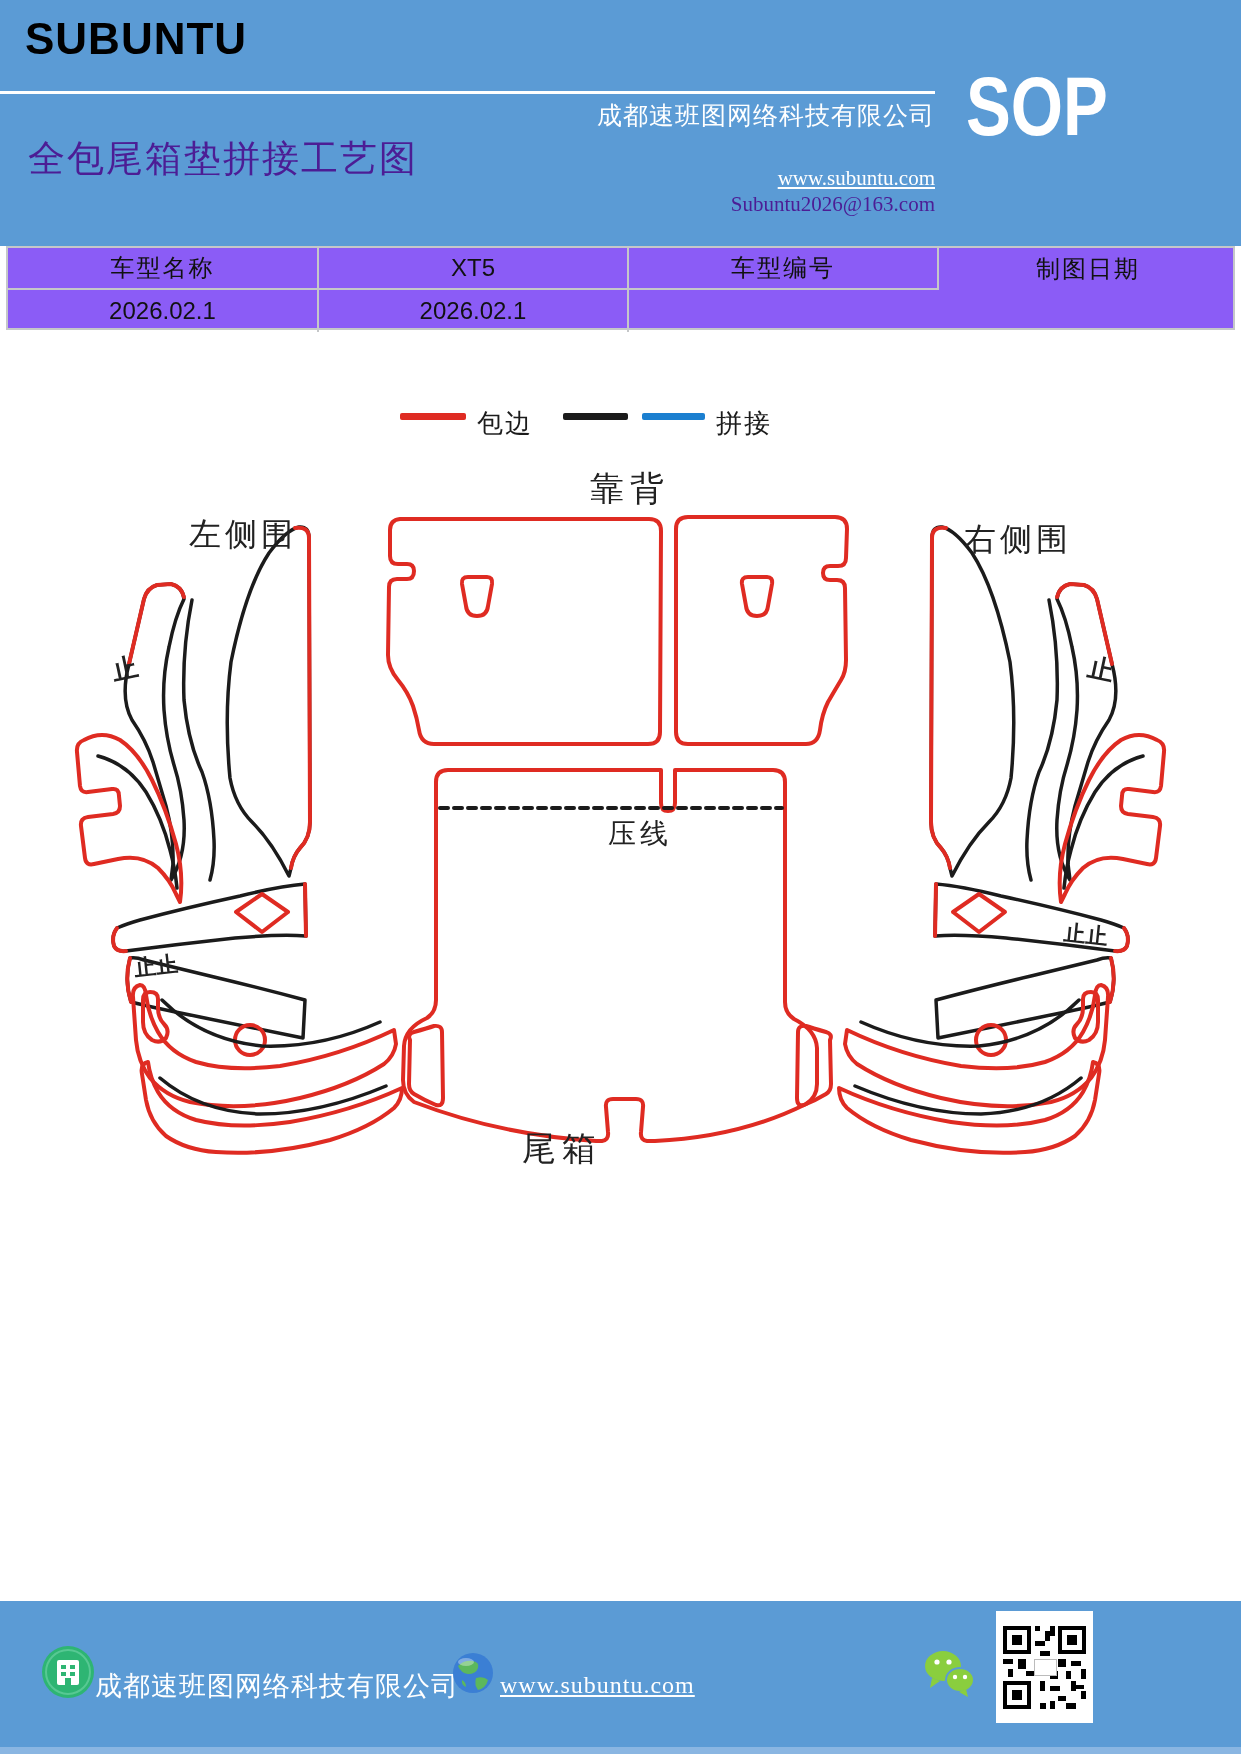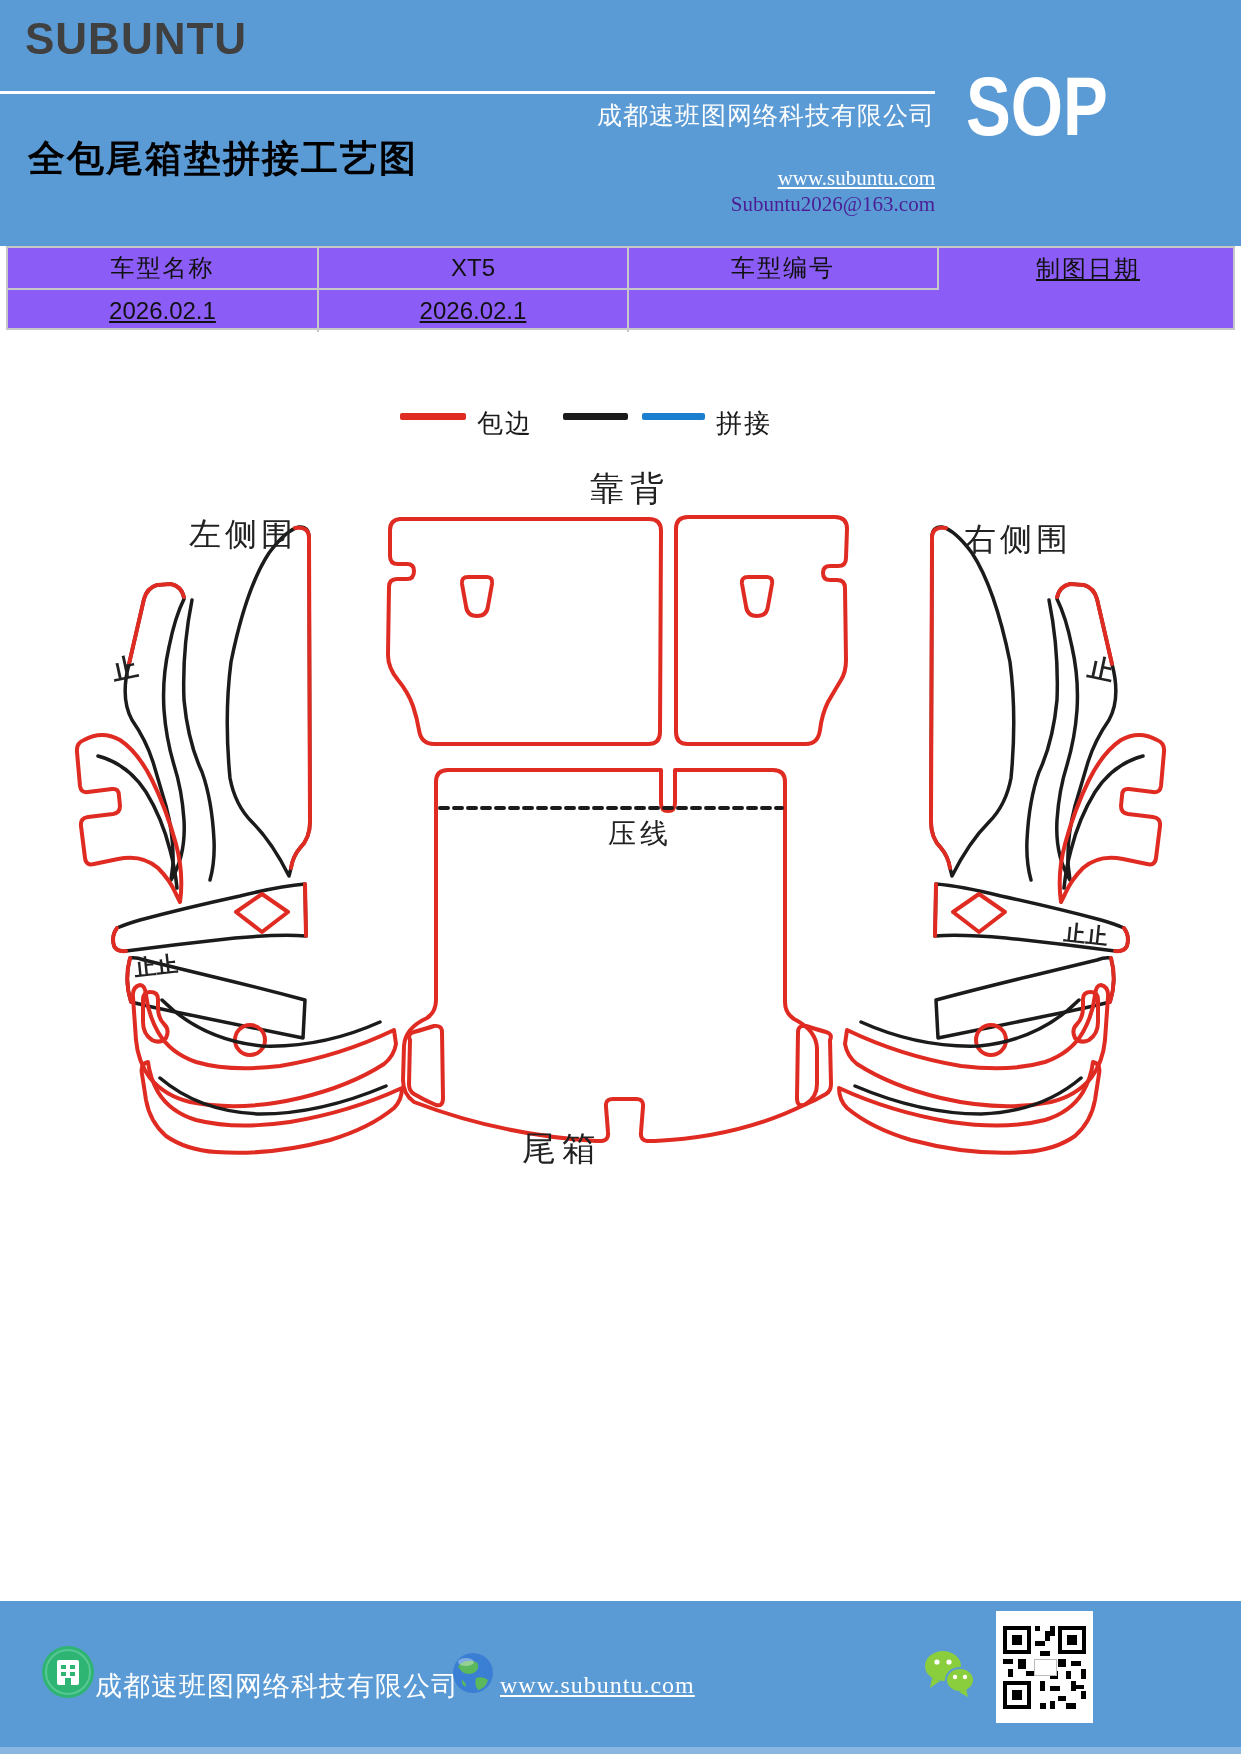--- a/index.html
+++ b/index.html
@@ -1,40 +1,40 @@
 <!DOCTYPE html>
 <html><head>
 <meta charset="utf-8">
 <style>
   html,body{margin:0;padding:0;background:#e8e8e8;}
   .page{position:relative;width:1241px;height:1754px;background:#ffffff;overflow:hidden;
         font-family:"Liberation Sans",sans-serif;}
   
   .header{position:absolute;left:0;top:0;width:1241px;height:246px;background:#5b9bd5;}
-  .logo{position:absolute;left:25px;top:14px;color:#404040;font-size:44px;font-weight:800;
+  .logo{position:absolute;left:25px;top:14px;color:#000000;font-size:44px;font-weight:800;
         letter-spacing:1px;font-family:"Liberation Sans",sans-serif;}
   .header-rule{position:absolute;left:0;top:91px;width:935px;height:3px;background:#fff;}
-  .doc-title{position:absolute;left:28px;top:134px;color:#000000;font-size:37px;font-weight:700;
+  .doc-title{position:absolute;left:28px;top:134px;color:#4c1d95;font-size:37px;font-weight:400;
         font-family:"Liberation Serif",serif;letter-spacing:2px;}
   .company-line{position:absolute;right:306px;top:99px;color:#fff;font-size:25px;
         font-family:"Liberation Serif",serif;letter-spacing:1px;}
   .site-line{position:absolute;right:306px;top:166px;color:#fff;font-size:21px;
         font-family:"Liberation Serif",serif;text-decoration:underline;}
   .mail-line{position:absolute;right:306px;top:192px;color:#4c1d95;font-size:21px;
         font-family:"Liberation Serif",serif;}
   .sop{position:absolute;left:966px;top:58px;color:#fff;font-size:84px;font-weight:800;
         transform:scaleX(.8);transform-origin:left center;letter-spacing:0px;}
   
   .info-table{position:absolute;left:6px;top:246px;width:1229px;height:84px;
         display:grid;grid-template-columns:311px 310px 310px 298px;grid-template-rows:42px 42px;
         border:2px solid #c5c7c9;box-sizing:border-box;background:#8b5cf6;}
   .cell{border-right:2px solid #c5c7c9;border-bottom:2px solid #c5c7c9;
         display:flex;align-items:center;justify-content:center;color:#111;}
   .cell:nth-child(4n){border-right:none;}
-  .cell.last-row{border-bottom:none;text-decoration:underline;}
+  .cell.last-row{border-bottom:none;}
   .cell.lab{font-family:"Liberation Serif",serif;font-size:24px;letter-spacing:2px;}
   .cell.val{font-family:"Liberation Sans",sans-serif;font-size:24px;font-weight:500;}
   
   .legend{position:absolute;left:0px;top:400px;width:1241px;height:34px;}
   .legend .bar{position:absolute;top:13px;height:7px;border-radius:2px;}
   .bar.red{left:400px;width:66px;background:#df2b22;}
   .bar.blk{left:563px;width:65px;background:#1b1b1b;}
   .bar.blu{left:642px;width:63px;background:#1b7fd0;}
   .legend .lg-txt{position:absolute;top:6px;font-size:26px;color:#1b1b1b;
         font-family:"Liberation Serif",serif;letter-spacing:2px;}

